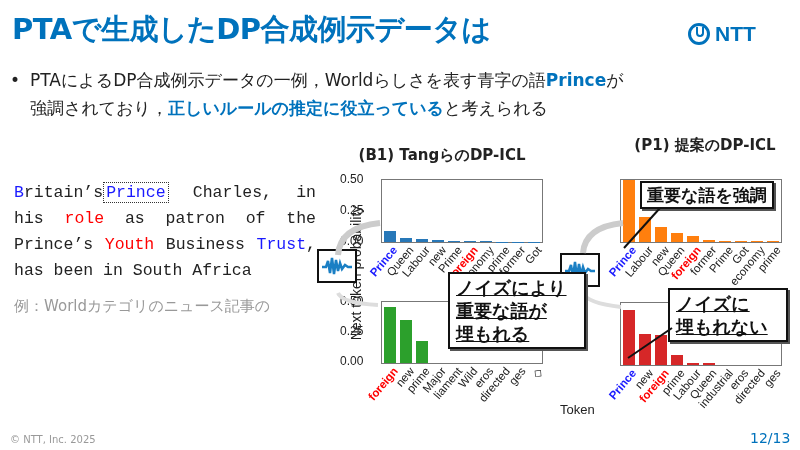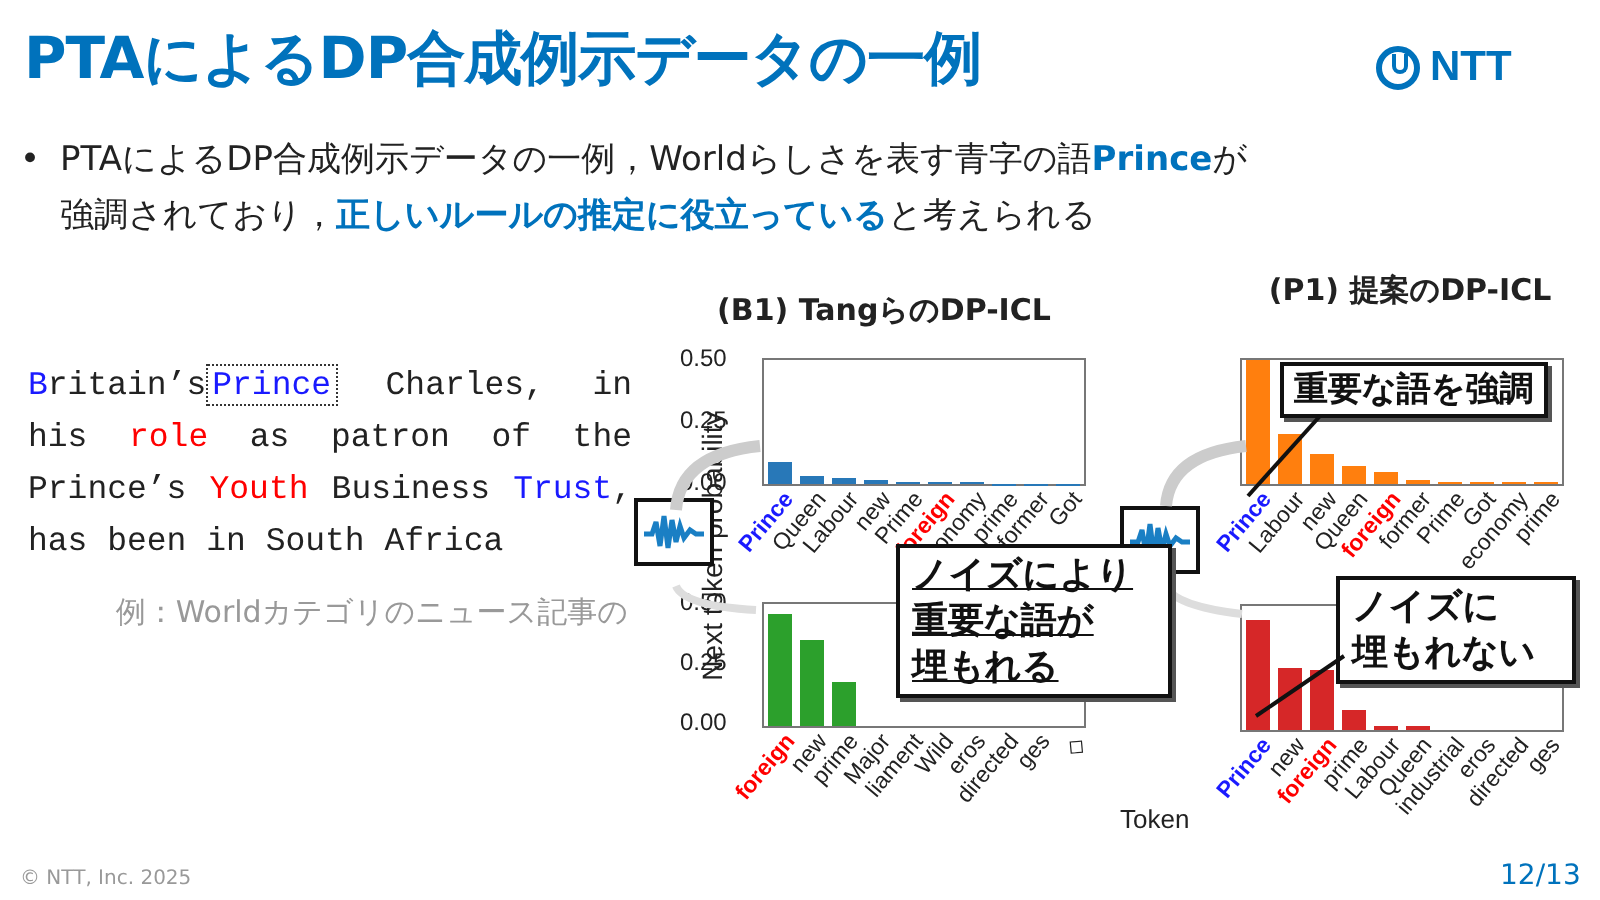--- a/index.html
+++ b/index.html
@@ -10,35 +10,35 @@
   .logo-mark{width:16px;height:16px;border:3px solid #0072bc;border-radius:50%;position:relative;}
   .logo-mark::after{content:"";position:absolute;left:5px;top:1px;width:4px;height:8px;border:2px solid #0072bc;border-top:none;border-radius:0 0 4px 4px;}
   .bullet{left:10px;top:66px;font-size:17px;line-height:28px;width:780px;}
   .bullet .dot{position:absolute;left:0;top:0;}
   .bullet .text{margin-left:20px;display:block;}
   .blue{color:#0072bc;font-weight:bold;}
   .ex{left:14px;top:180px;width:302px;font-family:Liberation Mono, monospace;font-size:16.5px;line-height:26px;text-align:justify;}
   .ex .b{color:#1a1aff;}
   .ex .r{color:#f00;}
   .ex .boxed{border:1px dotted #333;padding:0 2px;}
-  .caption{left:14px;top:296px;width:300px;text-align:right;color:#999;font-size:15px;line-height:20px;}
+  .caption{left:14px;top:296px;width:300px;text-align:left;color:#999;font-size:15px;line-height:20px;}
   .charttitle{font-weight:bold;font-size:15px;text-align:center;}
   .plot{border:1px solid #777;background:#fff;}
   .tick{font-size:12px;font-family:"Liberation Sans",sans-serif;width:36px;}
   .lbl{font-size:11.5px;font-family:"Liberation Sans",sans-serif;transform-origin:right top;transform:rotate(-50deg);white-space:nowrap;text-align:right;}
   .bar{position:absolute;bottom:0;}
   .wave{border:2px solid #111;background:#fff;width:36px;height:30px;display:flex;align-items:center;justify-content:center;}
   .callout{background:#fff;border:2px solid #111;font-weight:bold;color:#111;box-shadow:2px 2px 0 #555;}
   .footer{left:10px;top:434px;font-size:10px;color:#999;}
   .page{left:750px;top:430px;font-size:14px;color:#0072bc;}
 </style>
 </head>
 <body>
 
-<div class="abs title">PTAによるDP合成例示データの一例</div>
+<div class="abs title">PTAで生成したDP合成例示データは</div>
 <div class="abs logo">
   <span class="logo-mark"></span>
   <span>NTT</span>
 </div>
 
 <div class="abs bullet">
   <span class="dot">•</span>
   <span class="text">
     <span>PTAによるDP合成例示データの一例，Worldらしさを表す青字の語</span><span class="blue">Prince</span><span>が</span><br>
     <span>強調されており，</span><span class="blue">正しいルールの推定に役立っている</span><span>と考えられる</span>
@@ -185,21 +185,21 @@
 </svg>
 <svg class="abs" style="left:575px;top:215px;" width="60" height="100">
   <path d="M48,8 Q10,12 8,38" fill="none" stroke="#ccc" stroke-width="6"></path>
   <path d="M8,78 Q12,88 46,92" fill="none" stroke="#ddd" stroke-width="4"></path>
 </svg>
 
 <div class="abs callout" style="left:448px;top:272px;width:122px;padding:2px 6px;font-size:18px;line-height:23px;white-space:pre-line;text-decoration:underline;">ノイズにより
 重要な語が
 埋もれる</div>
 <div class="abs callout" style="left:640px;top:181px;padding:1px 5px;font-size:17px;line-height:22px;">重要な語を強調</div>
-<div class="abs callout" style="left:668px;top:288px;width:104px;padding:2px 6px;font-size:18px;line-height:23px;white-space:pre-line;">ノイズに
+<div class="abs callout" style="left:668px;top:288px;width:104px;padding:2px 6px;font-size:18px;line-height:23px;white-space:pre-line;text-decoration:underline;">ノイズに
 埋もれない</div>
 <svg class="abs" style="left:620px;top:200px;" width="60" height="55">
     <line x1="40" y1="8" x2="4" y2="48" stroke="#111" stroke-width="2"></line>
   </svg>
 <svg class="abs" style="left:620px;top:320px;" width="60" height="45">
     <line x1="52" y1="8" x2="8" y2="38" stroke="#111" stroke-width="2"></line>
   </svg>
 
 <div class="abs footer">© NTT, Inc.  2025</div>
 <div class="abs page">12/13</div>

